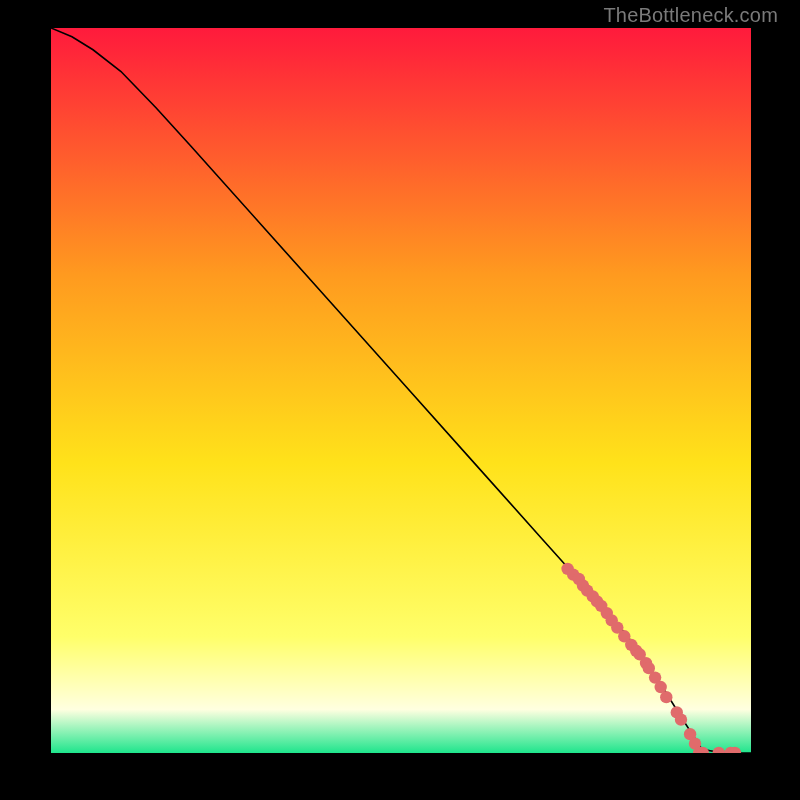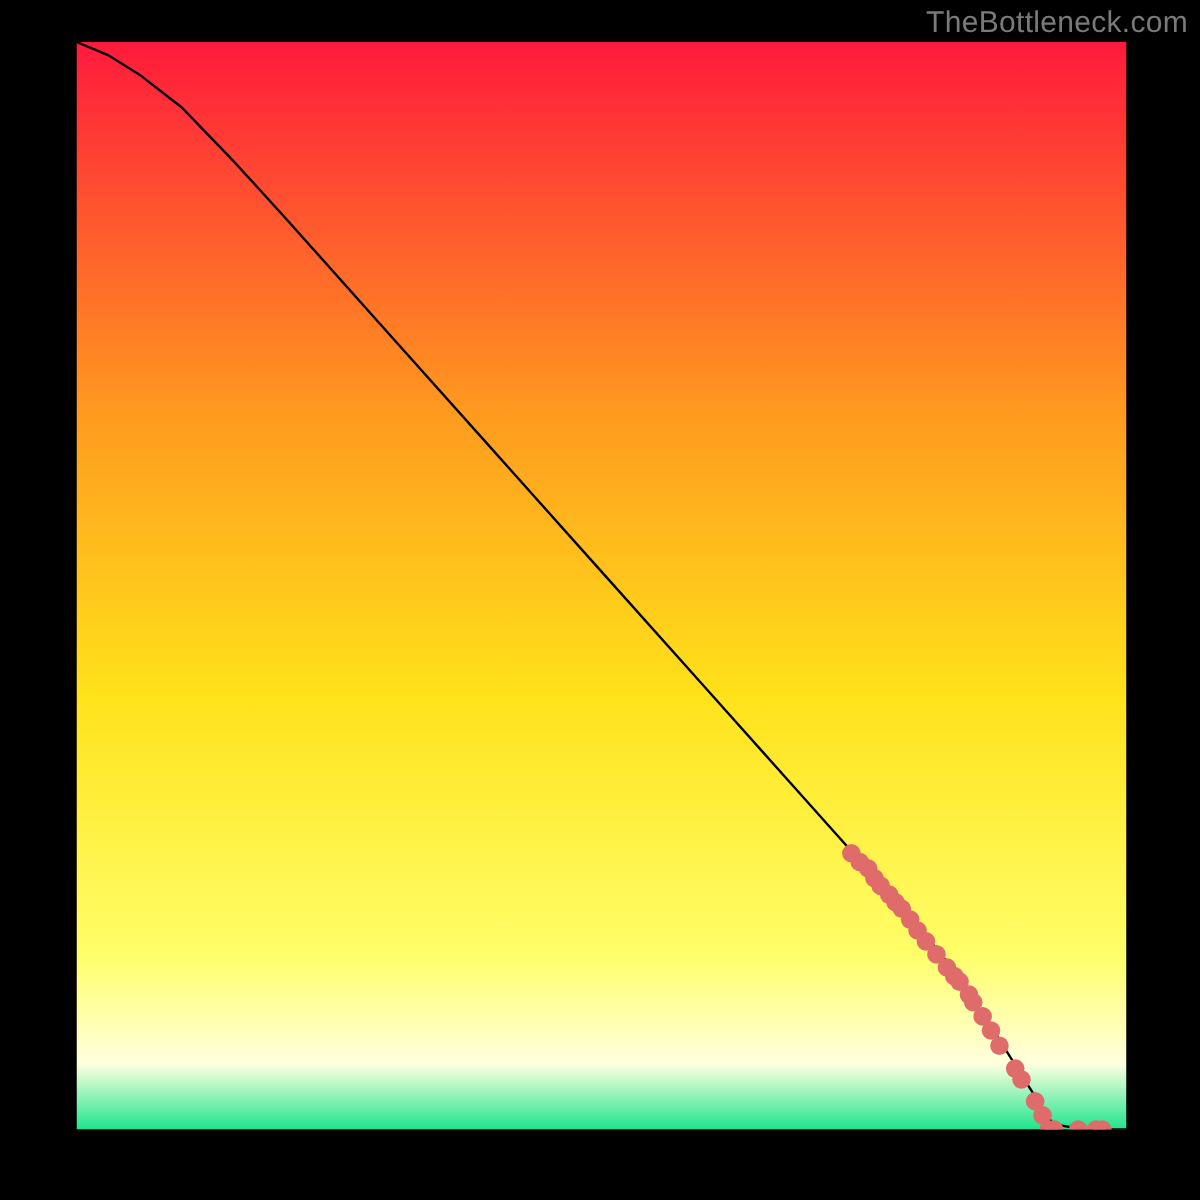--- a/index.html
+++ b/index.html
@@ -14,21 +14,21 @@
     position: absolute;
     left: 0;
     top: 0;
     width: 800px;
     height: 800px;
     background: #000000;
   }
   .attribution {
     position: absolute;
     top: 4px;
-    right: 8px;
+    right: 22px;
     font-family: Arial, Helvetica, sans-serif;
     font-size: 20px;
     color: #7a7a7a;
     letter-spacing: 0.2px;
   }
   .plot {
     position: absolute;
     left: 51px;
     top: 28px;
     width: 700px;

